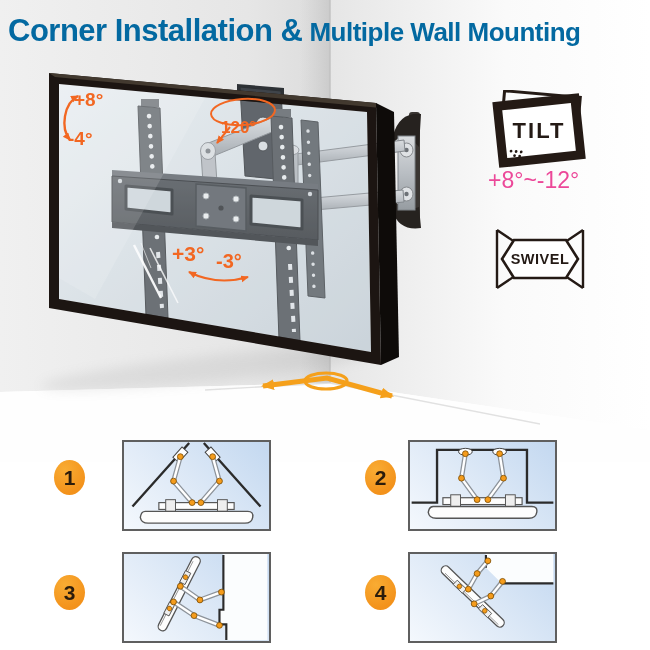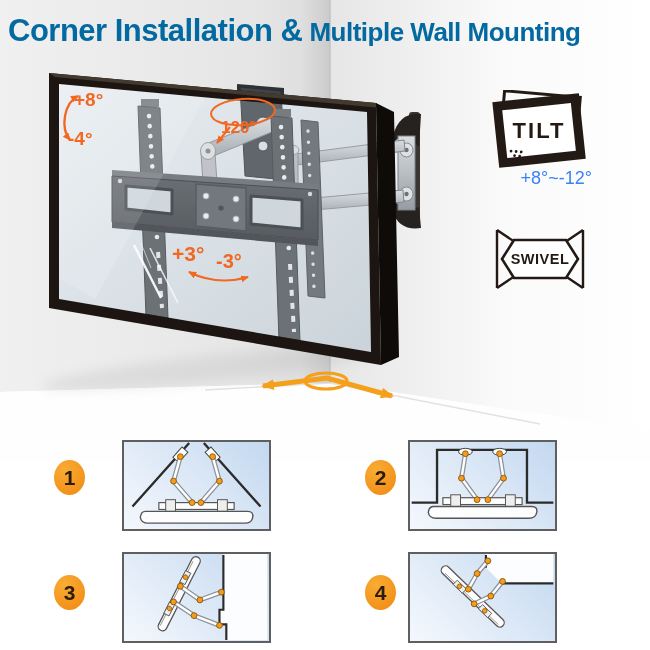--- a/index.html
+++ b/index.html
@@ -13,21 +13,21 @@
   .title .t1{font-size:31px;}
   .title .t2{font-size:26px;margin-left:7px;}
   
   .ann{position:absolute;color:#F26722;font-weight:700;line-height:1;}
   .ann-tilt-up   {left:74px; top:90px;  font-size:19px;}
   .ann-tilt-down {left:68px; top:129px; font-size:19px;}
   .ann-swing     {left:221px;top:119px; font-size:17px;}
   .ann-level-plus{left:172px;top:243px; font-size:21px;}
   .ann-level-minus{left:216px;top:251px;font-size:20px;}
   
-  .feature-range{position:absolute;color:#3b82f6;font-size:18px;text-align:right;line-height:1;}
+  .feature-range{position:absolute;color:#ec4899;font-size:23px;text-align:left;line-height:1;}
   .range-tilt{left:488px;top:169px;width:104px;}
   .range-swivel{left:480px;top:296px;width:120px;}
   
   .num-badge{position:absolute;width:31px;height:35px;border-radius:50%;
              background:radial-gradient(circle at 35% 28%, #F9AC33, #F3921B 72%);
              color:#2B1C0C;font-size:21px;font-weight:700;
              display:flex;align-items:center;justify-content:center;}
   .dg-box{position:absolute;width:149px;height:91px;box-sizing:border-box;
           border:2px solid #5F5F5F;
           background:linear-gradient(225deg,#C3D8F0 0%,#DFEAF7 55%,#F4F8FD 100%);}

